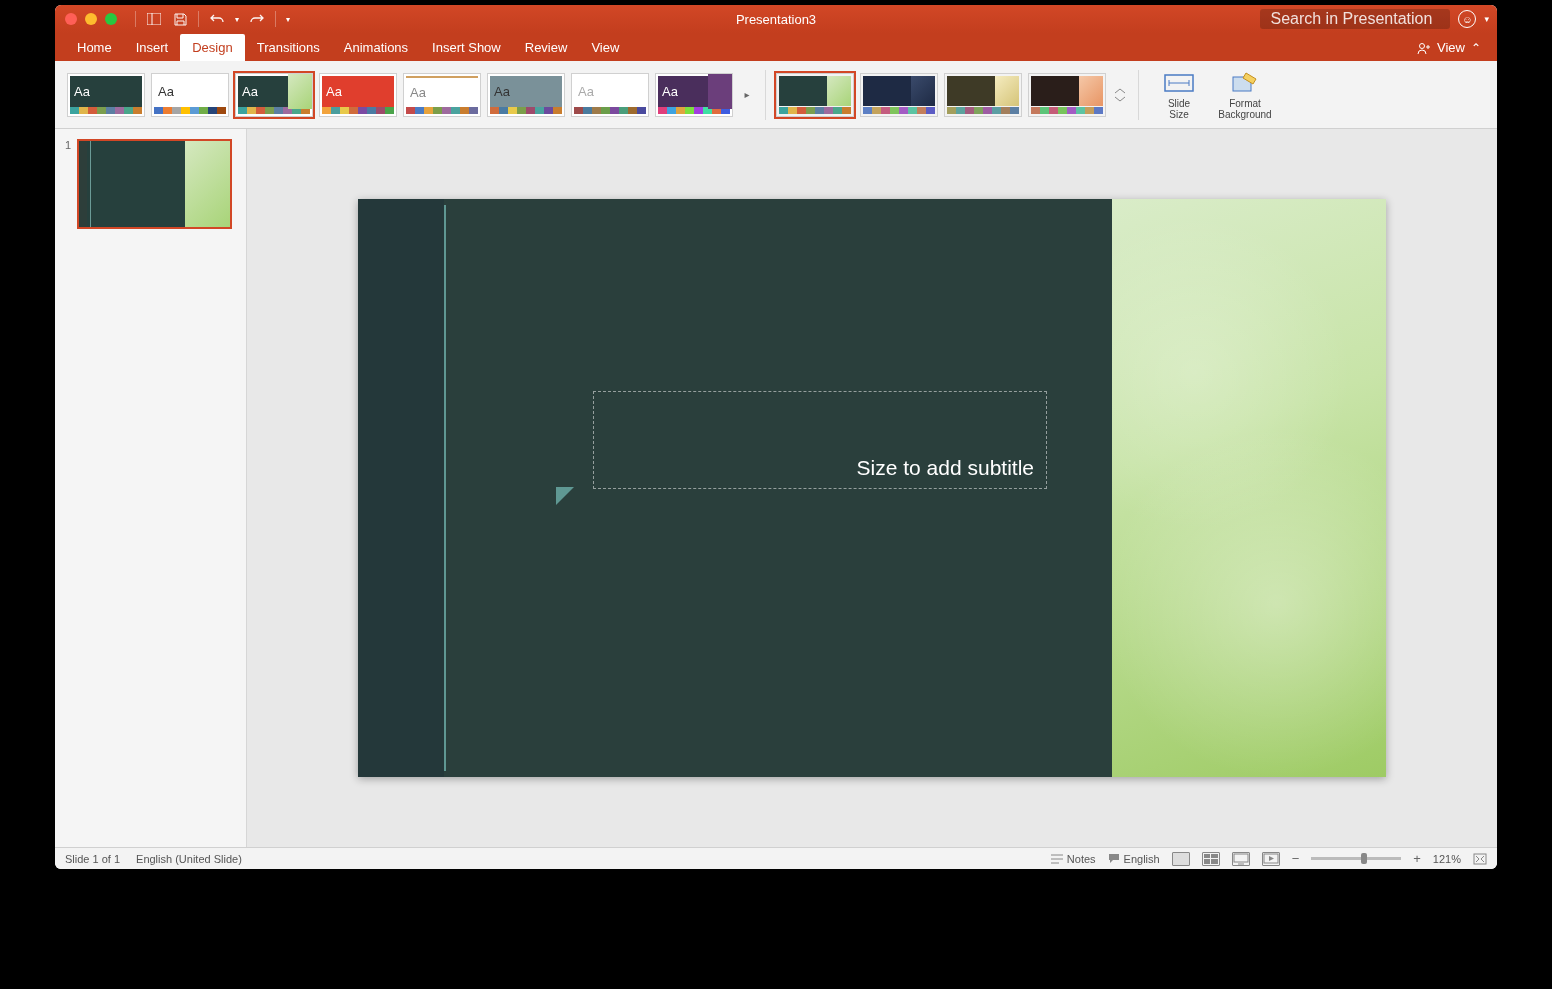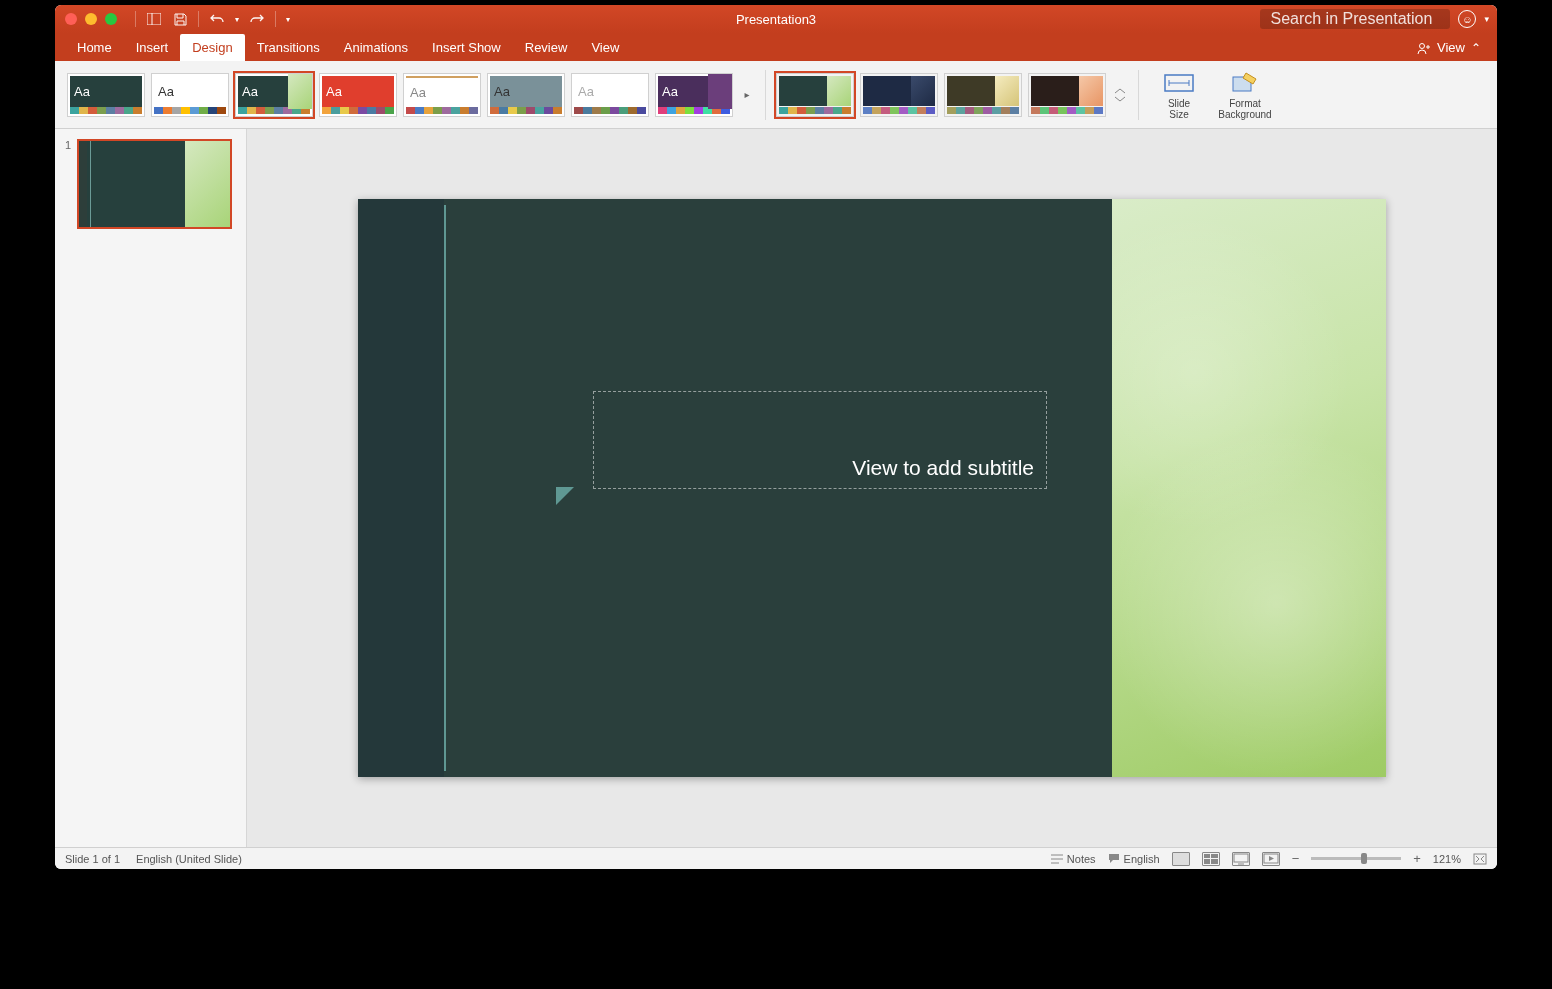--- a/index.html
+++ b/index.html
@@ -382,21 +382,21 @@
             <div class="st-side"></div>
         </div>
       </div>
     </div>
     <div class="canvas-area">
       <div class="slide">
         <div class="slide-left"></div>
         <div class="slide-vline"></div>
         <div class="slide-right"></div>
         <div class="ph ph-sub">
-            <span>View to add subtitle</span>
+            <span>Size to add subtitle</span>
           </div>
         <div class="tri"></div>
       </div>
     </div>
   </div>
 
   <div class="status">
     <span>Slide 1 of 1</span>
     <span>English (United Slide)</span>
     <div class="status-right">

